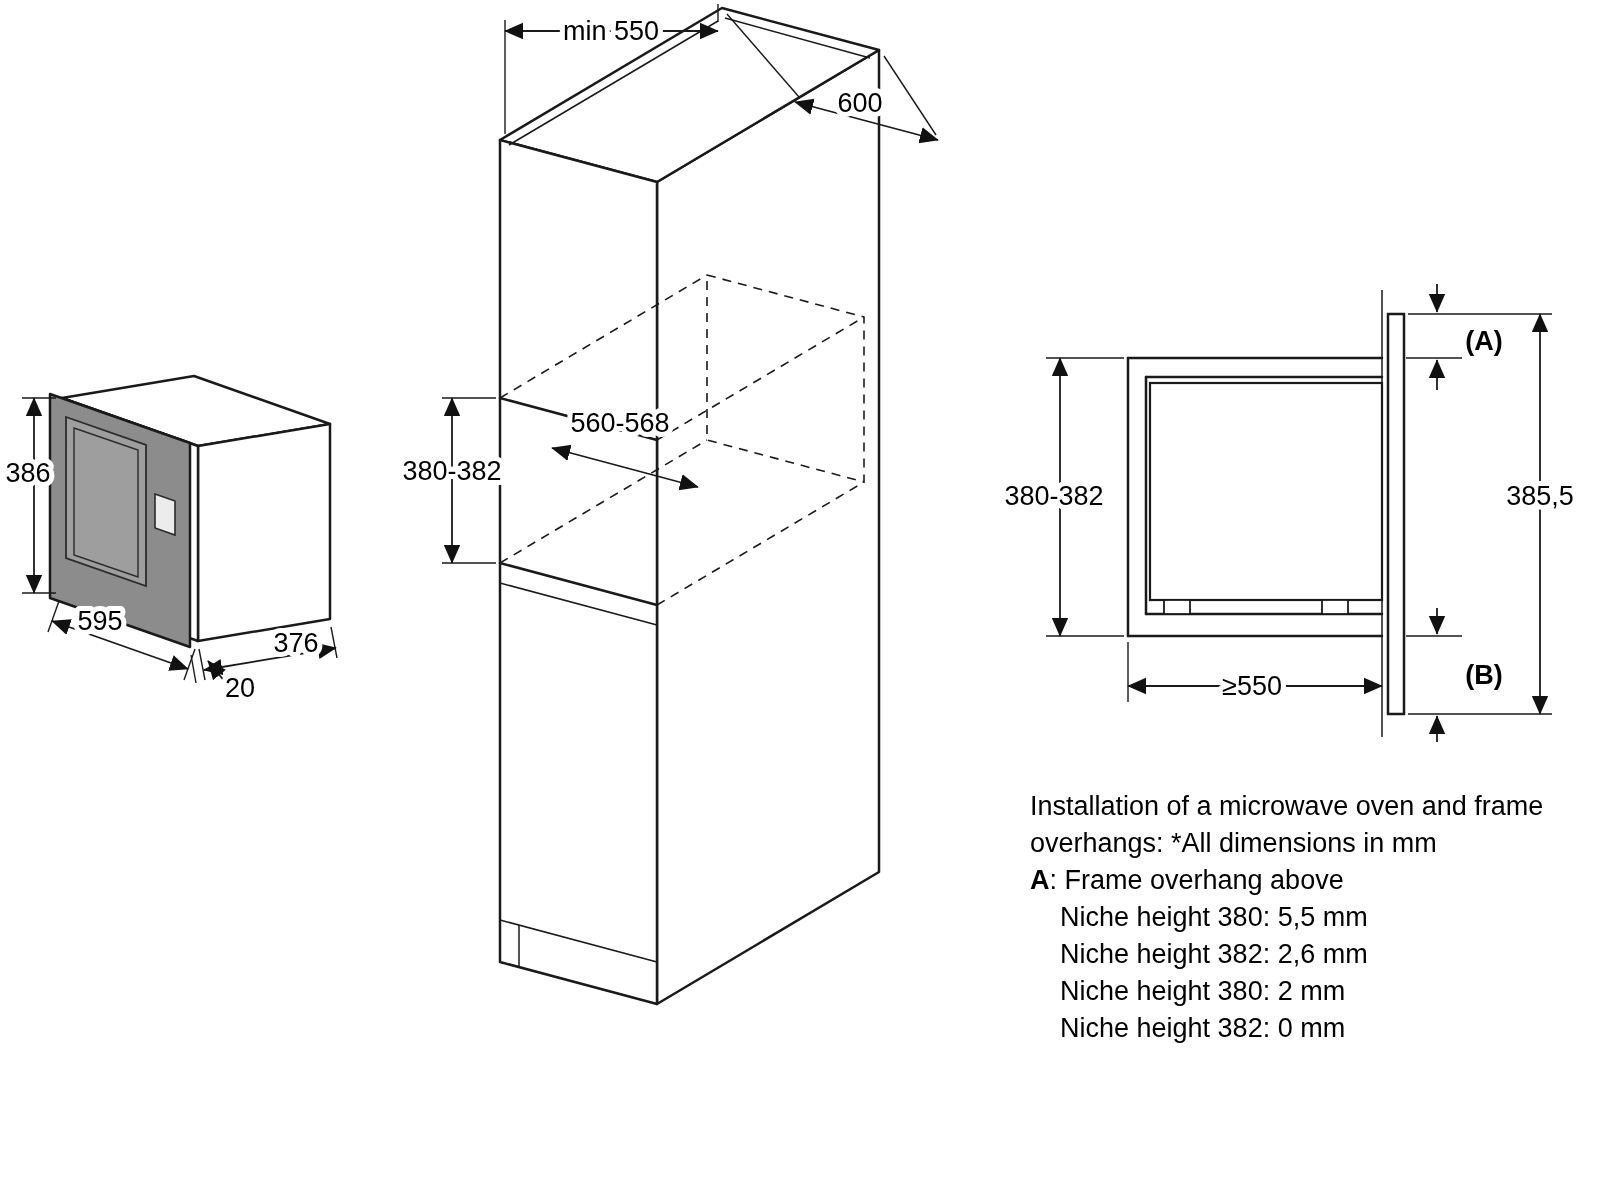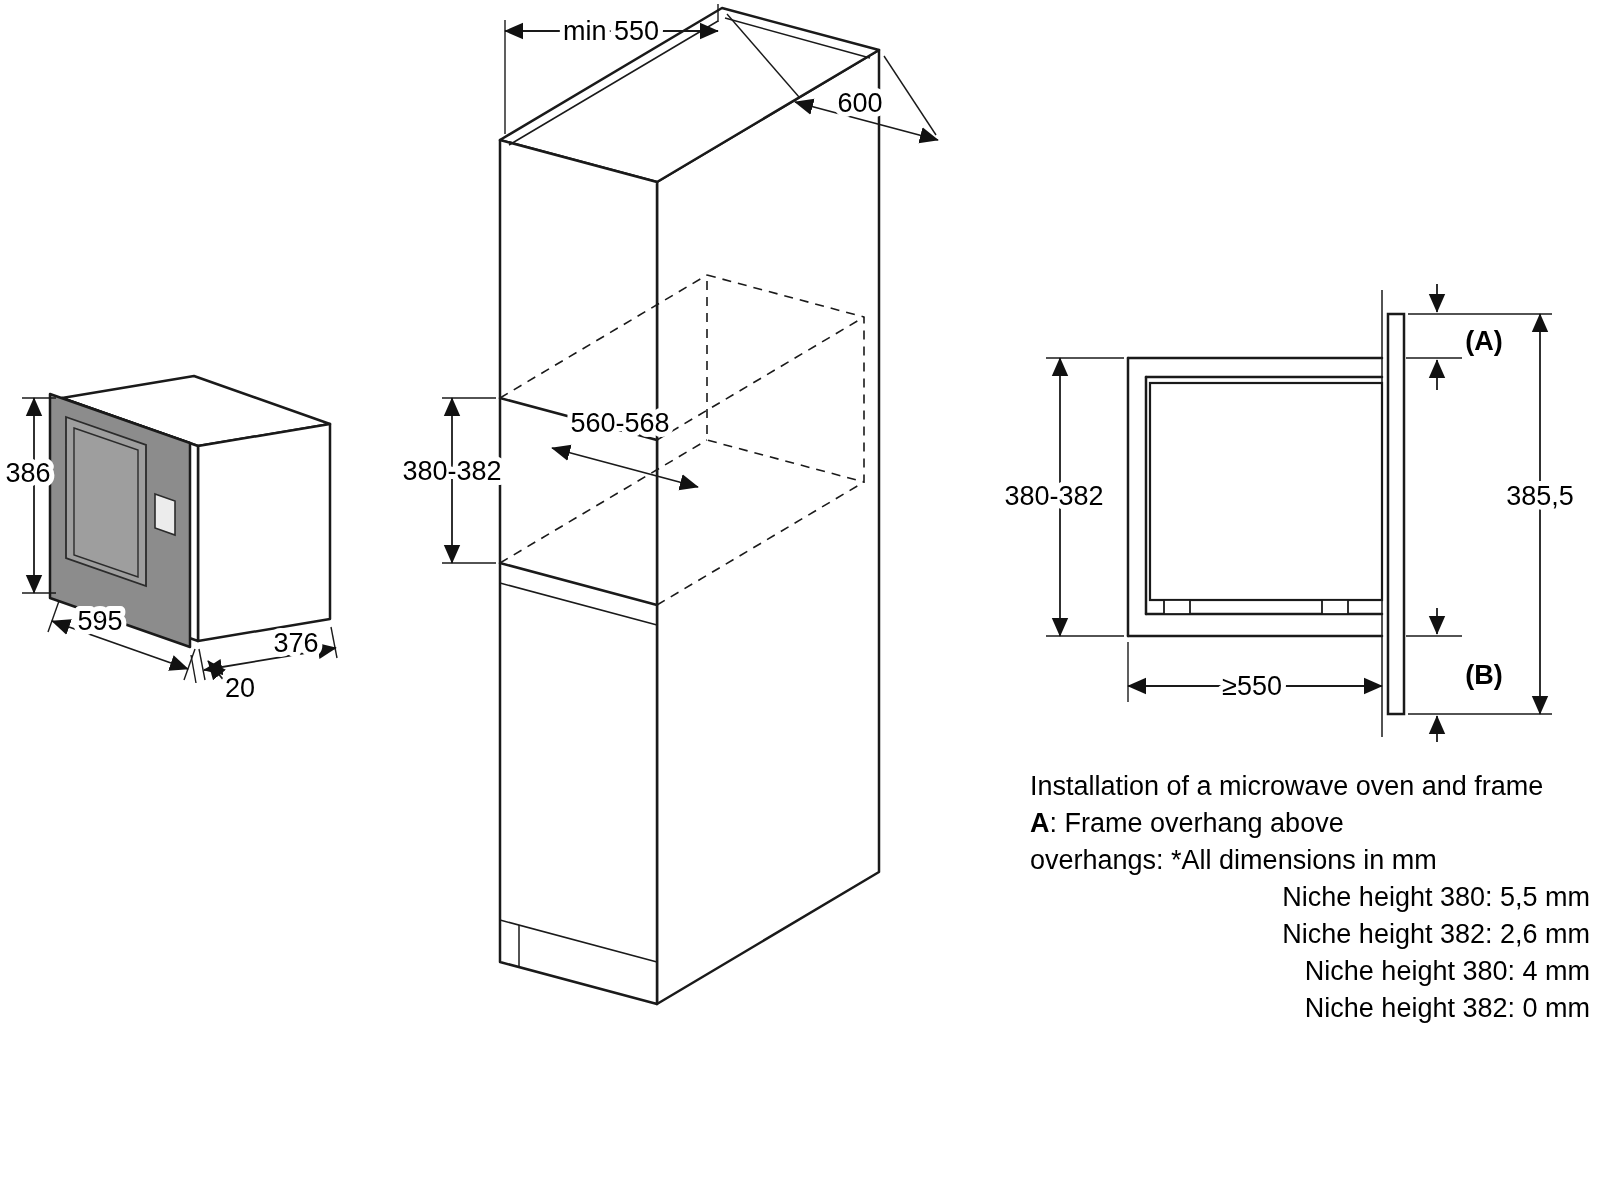--- a/index.html
+++ b/index.html
@@ -13,24 +13,24 @@
   .edge{stroke:#1a1a1a;stroke-width:2.5;fill:none;stroke-linecap:round;}
   .dash{stroke:#1a1a1a;stroke-width:1.6;fill:none;stroke-dasharray:9 7;}
   .dim{stroke:#1a1a1a;stroke-width:1.8;fill:none;}
   .ext{stroke:#1a1a1a;stroke-width:1.4;fill:none;}
 
   .dimlabel{font:27px "Liberation Sans",sans-serif;fill:#000;text-anchor:middle;
             paint-order:stroke;stroke:#ffffff;stroke-width:10px;stroke-linejoin:round;}
   .dimlabel.bold{font-weight:bold;}
 
   
-  .notes{position:absolute;left:1030px;top:768px;width:560px;
+  .notes{position:absolute;left:1030px;top:788px;width:560px;
          font:27px/37px "Liberation Sans",sans-serif;color:#000;}
   .nline{white-space:nowrap;}
-  .sub{padding-left:30px;text-align:right;}
+  .sub{padding-left:30px;}
   .bold{font-weight:bold;}
 </style>
 </head>
 <body>
 
 <div class="stage">
 
 <svg width="1617" height="1200" viewBox="0 0 1617 1200">
   <defs>
     <marker id="arr" viewBox="0 0 12 12" refX="11" refY="6" markerWidth="11" markerHeight="11" orient="auto-start-reverse">
@@ -148,21 +148,21 @@
 
     <line class="ext" x1="1406" y1="636" x2="1462" y2="636"></line>
     <line class="dim" x1="1437" y1="608" x2="1437" y2="634" marker-end="url(#arr)"></line>
     <line class="dim" x1="1437" y1="742" x2="1437" y2="716" marker-end="url(#arr)"></line>
     <text class="dimlabel bold" x="1484" y="684">(B)</text>
   </g>
 </svg>
 
 <div class="notes">
   <div class="nline">Installation of a microwave oven and frame</div>
+  <div class="nline">overhangs: *All dimensions in mm</div>
   <div class="nline"><span class="bold">A</span><span>: Frame overhang above</span></div>
-  <div class="nline">overhangs: *All dimensions in mm</div>
   <div class="nline sub">Niche height 380: 5,5 mm</div>
   <div class="nline sub">Niche height 382: 2,6 mm</div>
-  <div class="nline sub">Niche height 380: 4 mm</div>
+  <div class="nline sub">Niche height 380: 2 mm</div>
   <div class="nline sub">Niche height 382: 0 mm</div>
 </div>
 
 </div>
 
 </body></html>

